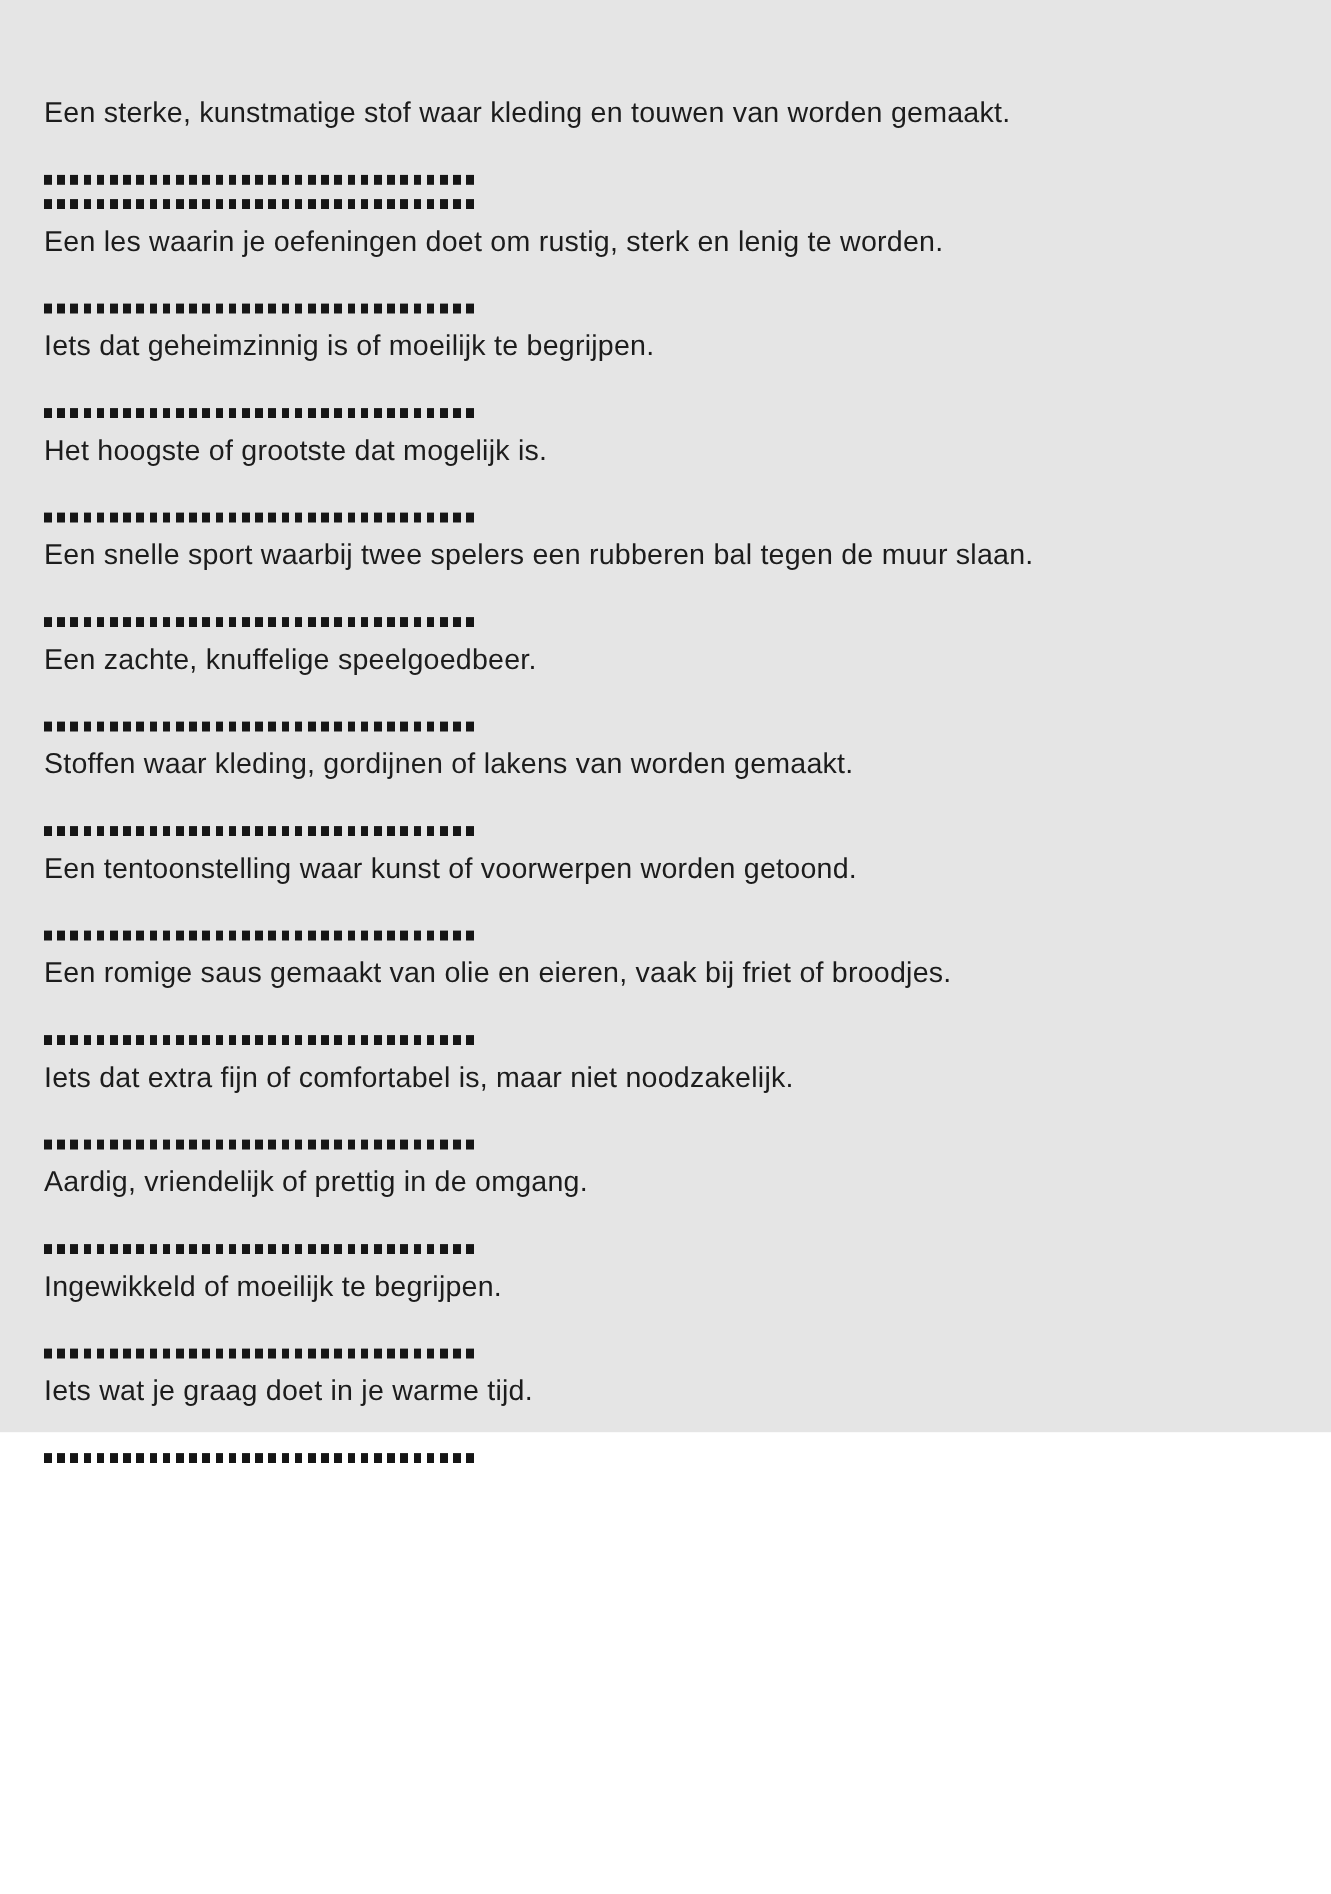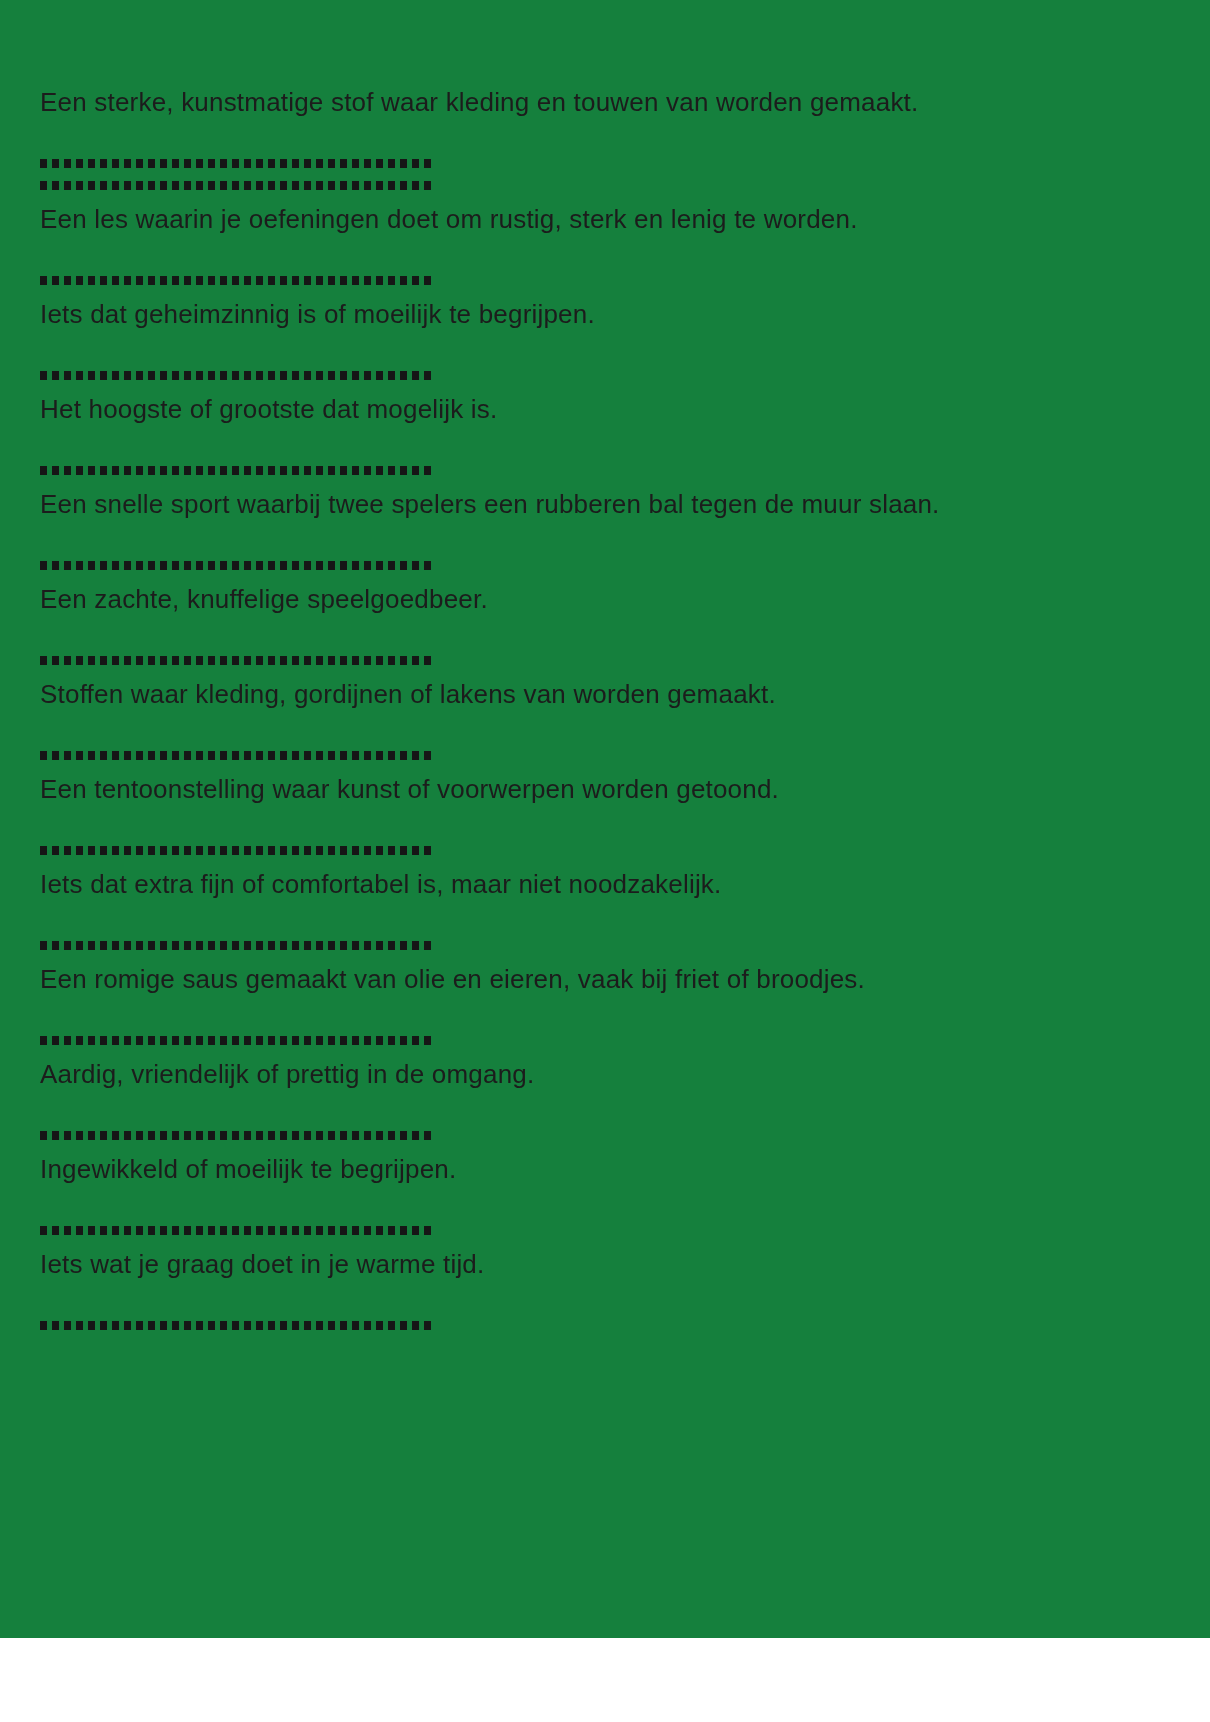--- a/index.html
+++ b/index.html
@@ -9,23 +9,23 @@
   }
   body {
     width: 1210px;
     height: 1722px;
     overflow: hidden;
     font-family: "Liberation Sans", "DejaVu Sans", sans-serif;
   }
   .page {
     box-sizing: border-box;
     width: 1210px;
-    height: 1638px;
+    height: 1302px;
     padding: 86px 30px 0 40px;
-    background: #15803d;
+    background: #e5e5e5;
   }
   .item {
     margin: 0;
   }
   .def {
     margin: 0 0 40px 0;
     font-size: 26px;
     line-height: 33px;
     letter-spacing: 0.2px;
     color: #1c1c1c;
@@ -87,26 +87,26 @@
     <div class="dots"></div>
   </div>
 
   <div class="item">
     <p class="def">Een tentoonstelling waar kunst of voorwerpen worden getoond.</p>
     <div class="dots"></div>
   </div>
 
 
   <div class="item">
-    <p class="def">Iets dat extra fijn of comfortabel is, maar niet noodzakelijk.</p>
+    <p class="def">Een romige saus gemaakt van olie en eieren, vaak bij friet of broodjes.</p>
     <div class="dots"></div>
   </div>
 
   <div class="item">
-    <p class="def">Een romige saus gemaakt van olie en eieren, vaak bij friet of broodjes.</p>
+    <p class="def">Iets dat extra fijn of comfortabel is, maar niet noodzakelijk.</p>
     <div class="dots"></div>
   </div>
 
   <div class="item">
     <p class="def">Aardig, vriendelijk of prettig in de omgang.</p>
     <div class="dots"></div>
   </div>
 
   <div class="item">
     <p class="def">Ingewikkeld of moeilijk te begrijpen.</p>

